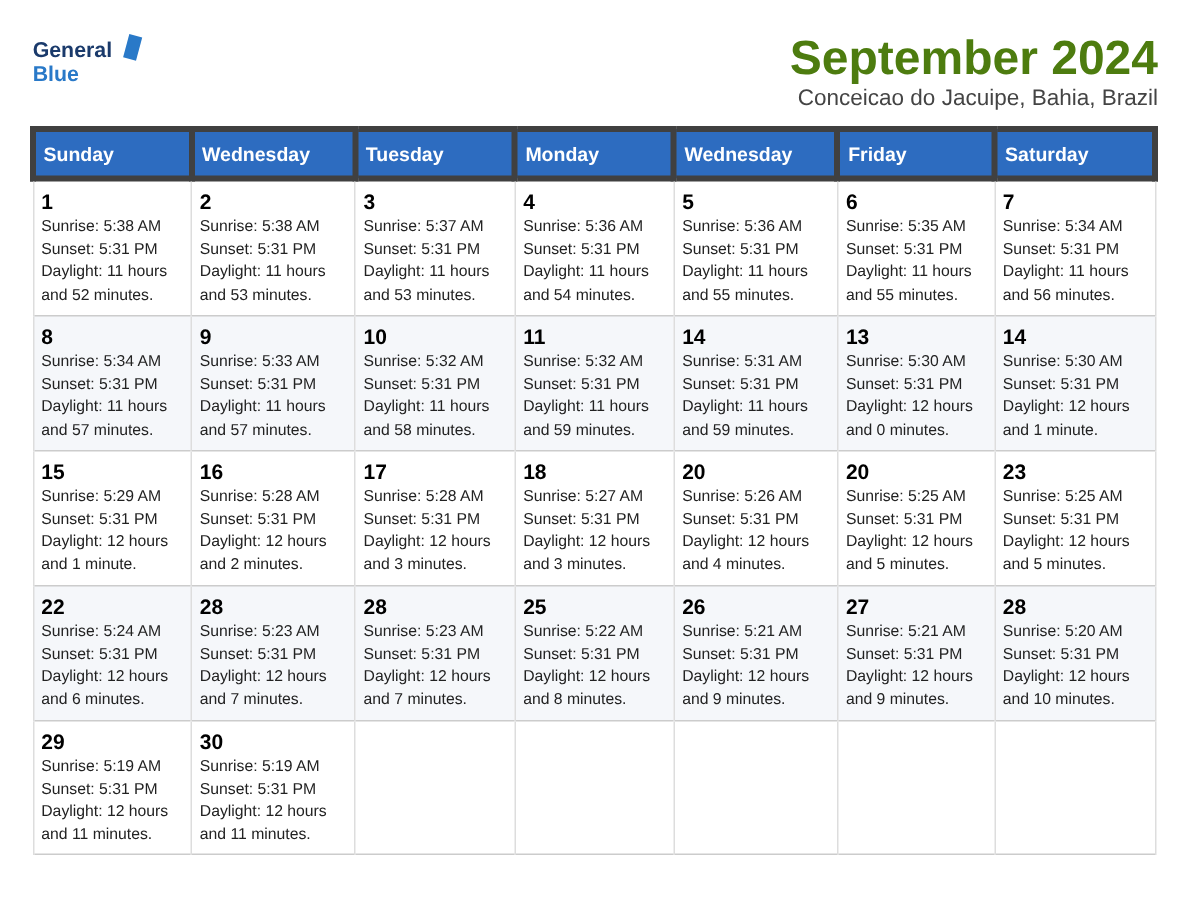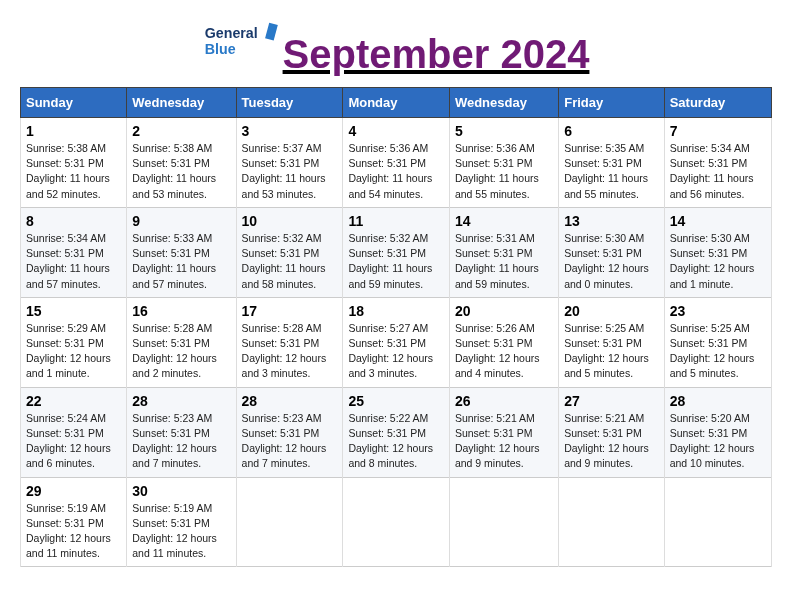--- a/index.html
+++ b/index.html
@@ -5,33 +5,31 @@
     * { box-sizing: border-box; margin: 0; padding: 0; }
     body {
       font-family: Arial, sans-serif;
       background: #fff;
       width: 792px;
       min-height: 612px;
       padding: 20px;
     }
     .header {
       display: flex;
-      justify-content: center;
+      justify-content: space-between;
       align-items: flex-start;
       margin-bottom: 10px;
-      text-decoration: underline;
     }
     .title-block {
       text-align: right;
     }
     .month-title {
-      font-size: 40px;
+      font-size: 32px;
       font-weight: bold;
-      color: #701a75;
-      margin-top: 12px;
+      color: #4d7c0f;
     }
     .location {
       font-size: 15px;
       color: #444;
     }
     .logo-row {
       display: flex;
       align-items: center;
     }
     .logo-svg {
@@ -45,21 +43,21 @@
     }
     thead tr {
       background: #2d6cc0;
       color: #fff;
     }
     thead th {
       padding: 7px 5px;
       font-size: 13px;
       font-weight: bold;
       text-align: left;
-      border: 1px solid #404040;
+      border: 4px solid #404040;
     }
     tbody tr {
       border-bottom: 1px solid #ccc;
     }
     tbody tr:nth-child(odd) {
       background: #fff;
     }
     tbody tr:nth-child(even) {
       background: #f5f7fa;
     }
@@ -91,20 +89,21 @@
 <div class="header">
   <div class="logo-row">
     <svg class="logo-svg" viewBox="0 0 90 45">
       <text x="2" y="20" font-family="Arial" font-weight="bold" font-size="16" fill="#1a3a6b">General</text>
       <polygon points="72,4 82,4 82,22 72,22" fill="#2979c8" transform="rotate(15,77,13)"></polygon>
       <text x="2" y="38" font-family="Arial" font-weight="bold" font-size="16" fill="#2979c8">Blue</text>
     </svg>
   </div>
   <div class="title-block">
     <div class="month-title">September 2024</div>
+    <div class="location">Conceicao do Jacuipe, Bahia, Brazil</div>
   </div>
 </div>
 
 <table>
   <thead>
     <tr>
     <th>Sunday</th>
         <th>Wednesday</th>
         <th>Tuesday</th>
         <th>Monday</th>

